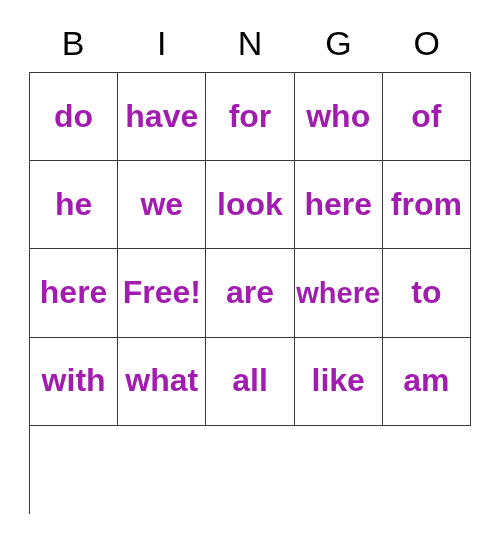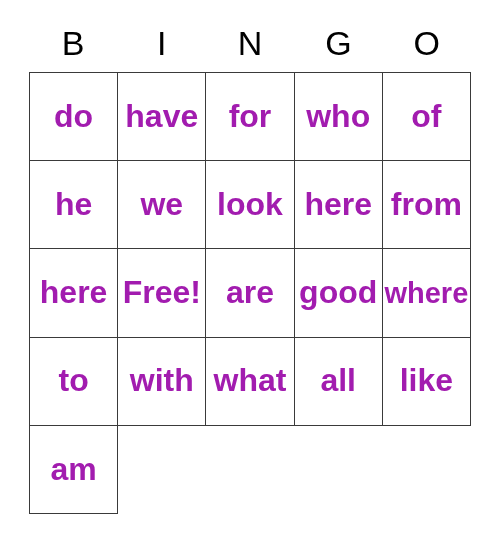--- a/index.html
+++ b/index.html
@@ -130,23 +130,20 @@
       <div class="grid-cell">
         <span class="cell-text">here</span>
       </div>
       <div class="grid-cell">
         <span class="cell-text">Free!</span>
       </div>
       <div class="grid-cell">
         <span class="cell-text">are</span>
       </div>
       <div class="grid-cell">
-        <span class="cell-text">good</span>
-      </div>
-      <div class="grid-cell">
         <span class="cell-text shrink">where</span>
       </div>
       <div class="grid-cell">
         <span class="cell-text">to</span>
       </div>
       <div class="grid-cell">
         <span class="cell-text">with</span>
       </div>
       <div class="grid-cell">
         <span class="cell-text">what</span>

